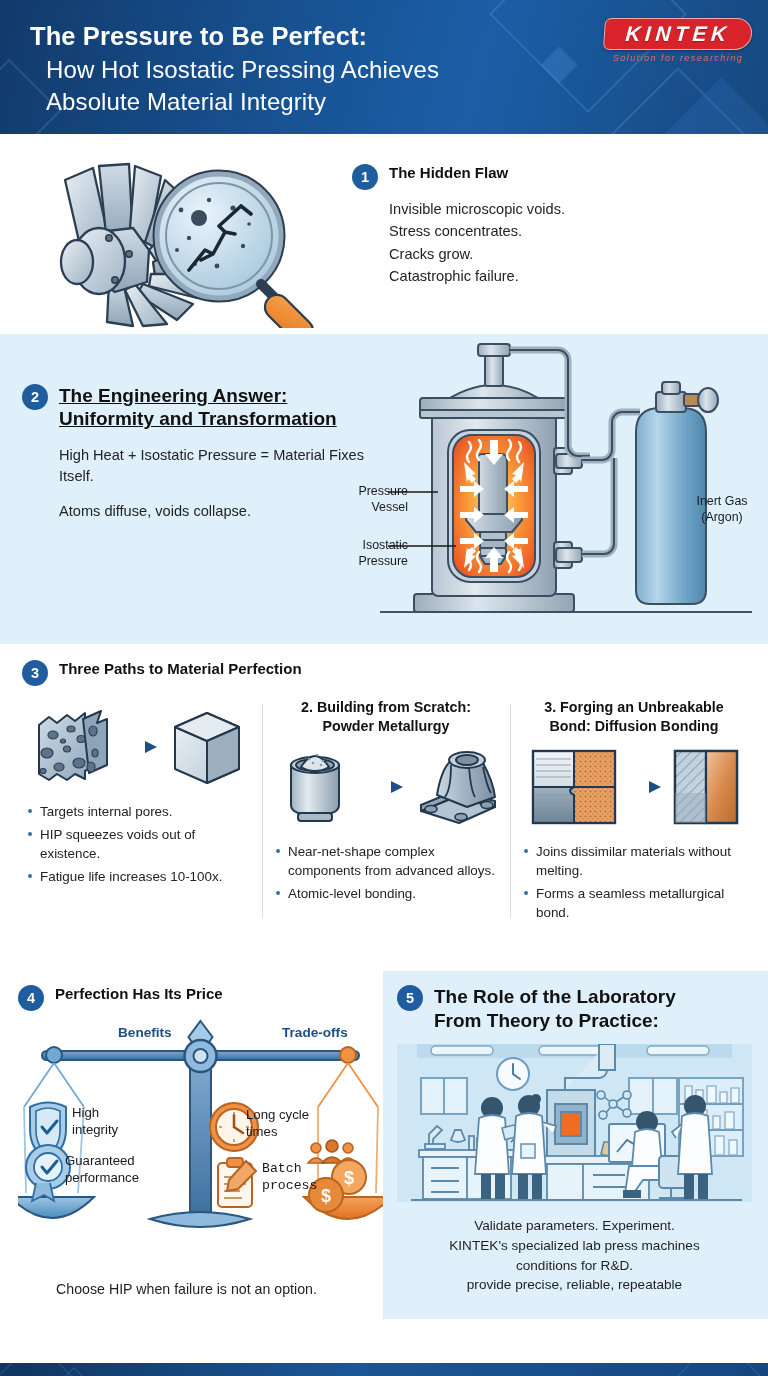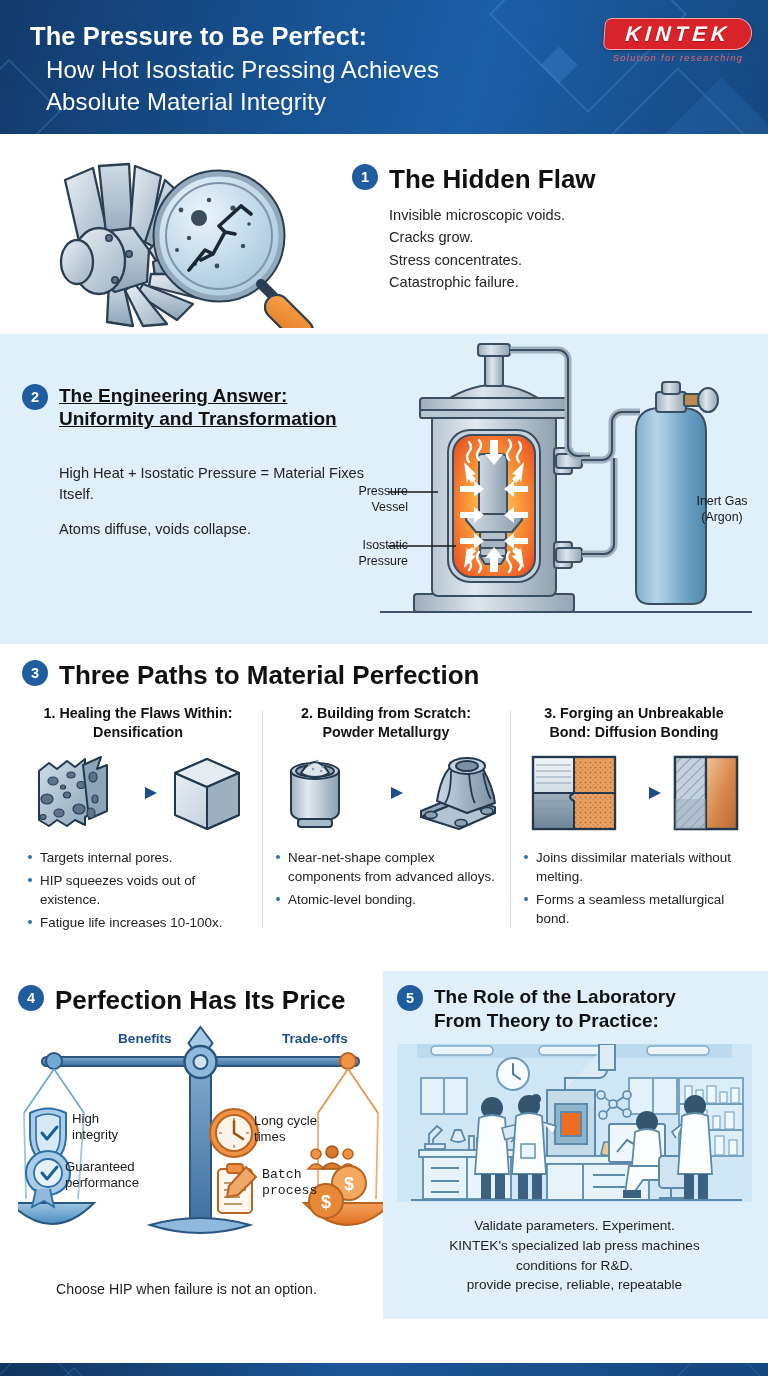--- a/index.html
+++ b/index.html
@@ -55,37 +55,37 @@
   }
 
   
   .badge {
     display: inline-flex; align-items: center; justify-content: center;
     width: 26px; height: 26px; border-radius: 50%;
     background: #1f5d9e; color: #fff; font-weight: bold; font-size: 14.5px;
     flex: 0 0 26px;
   }
   .sec-head { display: flex; align-items: flex-start; gap: 11px; }
-  .sec-title { font-size: 26px; font-weight: bold; color: #111; line-height: 1.23; }
+  .sec-title { font-size: 15px; font-weight: bold; color: #111; line-height: 1.23; }
 
   
   .s1 { display: flex; height: 200px; background: #fff; padding: 18px 24px 0 22px; }
   .s1-art { width: 330px; display: flex; align-items: center; justify-content: center; }
   .s1-txt { flex: 1; padding-top: 12px; }
   .s1 .sec-head { margin-bottom: 8px; }
   .s1-lines { margin-left: 37px; font-size: 14.6px; line-height: 1.53; color: #232323; }
 
   
   .s2 {
     background: #dff0fb; height: 310px; position: relative;
     padding: 28px 0 0 0;
   }
   .s2-left { position: absolute; left: 22px; top: 50px; width: 360px; }
   .s2 .sec-title { font-size: 19px; text-decoration: underline; }
-  .s2-body { margin-left: 37px; margin-top: 32px; font-size: 14.6px; line-height: 1.45; color: #232323; }
+  .s2-body { margin-left: 37px; margin-top: 14px; font-size: 14.6px; line-height: 1.45; color: #232323; }
   .s2-body p + p { margin-top: 14px; }
   .s2-art { position: absolute; left: 352px; top: 2px; width: 416px; height: 292px; }
   .lbl { position: absolute; font-size: 12.4px; line-height: 1.28; color: #1a1a1a; text-align: right; }
   .lbl-r { text-align: left; }
 
   
   .s3 { background: #fff; padding: 16px 0 0 0; height: 327px; }
   .s3 .sec-head { padding-left: 22px; margin-bottom: 12px; }
   .cols { display: flex; padding: 0 14px; }
   .col { flex: 1; padding: 0 9px; position: relative; }
@@ -227,22 +227,22 @@
         <path d="M152 112 L168 92 L176 96 L188 74 L182 68 L204 48 M176 96 L164 102 M188 74 L198 76 M204 48 L214 56" stroke="#1b2733" stroke-width="3.6" fill="none" stroke-linecap="round" stroke-linejoin="round"></path>
       </svg>
     </div>
     <div class="s1-txt">
       <div class="sec-head">
         <span class="badge">1</span>
         <span class="sec-title">The Hidden Flaw</span>
       </div>
       <div class="s1-lines">
         <div>Invisible microscopic voids.</div>
+        <div>Stress concentrates.</div>
         <div>Cracks grow.</div>
-        <div>Stress concentrates.</div>
         <div>Catastrophic failure.</div>
       </div>
     </div>
   </div>
 
   <div class="s2">
     <div class="s2-left">
       <div class="sec-head">
         <span class="badge">2</span>
         <span>
@@ -388,24 +388,20 @@
 
   <div class="s3">
     <div class="sec-head">
       <span class="badge">3</span>
       <span class="sec-title">Three Paths to Material Perfection</span>
     </div>
 
     <div class="cols">
 
       <div class="col">
-        <div class="col-h">
-          <div>1. Healing the Flaws Within:</div>
-          <div>Densification</div>
-        </div>
         <div class="col-art">
           <svg width="230" height="84" viewBox="0 0 230 84">
             <defs>
               <linearGradient id="pc1" x1="0" y1="0" x2="1" y2="1">
                 <stop offset="0" stop-color="#cfdce6"></stop>
                   <stop offset="1" stop-color="#8fa6ba"></stop>
               </linearGradient>
               <linearGradient id="sc1" x1="0" y1="0" x2="1" y2="1">
                 <stop offset="0" stop-color="#eef3f7"></stop>
                   <stop offset="1" stop-color="#b6c6d3"></stop>
@@ -672,21 +668,21 @@
         <div class="pan-lbl" style="left:220px; top:10px;">Trade-offs</div>
 
         <div class="item-lbl" style="left:54px; top:90px;">
           <div>High</div>
           <div>integrity</div>
         </div>
         <div class="item-lbl" style="left:47px; top:138px;">
           <div>Guaranteed</div>
           <div>performance</div>
         </div>
-        <div class="item-lbl" style="left:236px; top:92px;">
+        <div class="item-lbl" style="left:228px; top:92px;">
           <div>Long cycle</div>
           <div>times</div>
         </div>
         <div class="item-lbl" style="left:244px; top:146px;font-family:Liberation Mono, monospace;">
           <div>Batch</div>
           <div>process</div>
         </div>
       </div>
 
       <div class="s4-foot">Choose HIP when failure is not an option.</div>

